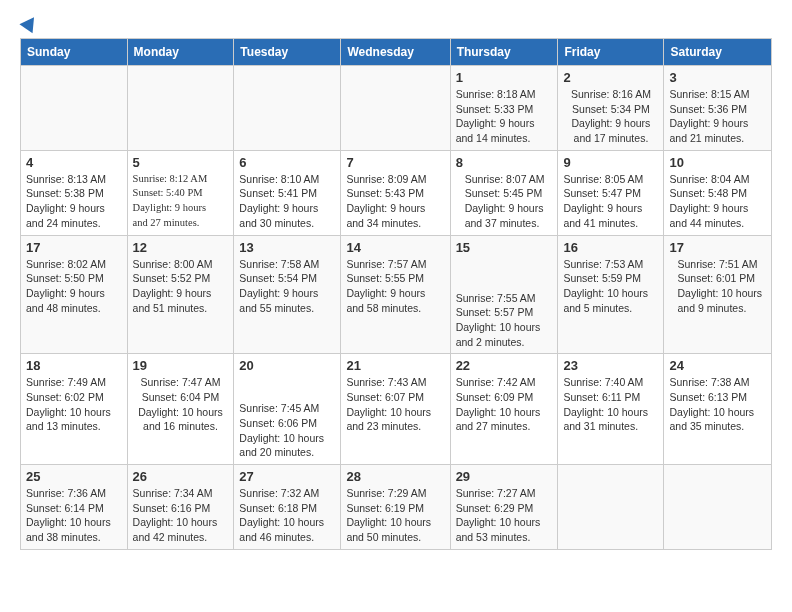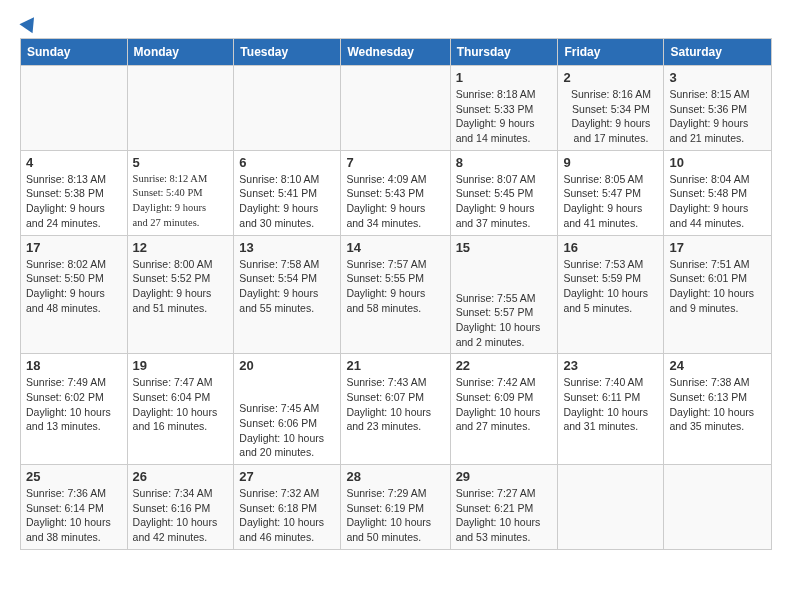--- a/index.html
+++ b/index.html
@@ -170,28 +170,28 @@
         </td>
         <td>
           <span class="day-num">6</span>
           <div class="day-info" style="white-space: pre-line;">Sunrise: 8:10 AM
 Sunset: 5:41 PM
 Daylight: 9 hours
 and 30 minutes.</div>
         </td>
         <td>
           <span class="day-num">7</span>
-          <div class="day-info" style="white-space: pre-line;">Sunrise: 4:09 AM
+          <div class="day-info" style="white-space: pre-line;">Sunrise: 8:09 AM
 Sunset: 5:43 PM
 Daylight: 9 hours
 and 34 minutes.</div>
         </td>
         <td>
           <span class="day-num">8</span>
-          <div class="day-info" style="white-space: pre-line;">Sunrise: 8:07 AM
+          <div class="day-info" style="white-space: pre-line; margin-left: 9px;">Sunrise: 8:07 AM
 Sunset: 5:45 PM
 Daylight: 9 hours
 and 37 minutes.</div>
         </td>
         <td>
           <span class="day-num">9</span>
           <div class="day-info" style="white-space: pre-line;">Sunrise: 8:05 AM
 Sunset: 5:47 PM
 Daylight: 9 hours
 and 41 minutes.</div>
@@ -242,37 +242,37 @@
         </td>
         <td>
           <span class="day-num">16</span>
           <div class="day-info" style="white-space: pre-line;">Sunrise: 7:53 AM
 Sunset: 5:59 PM
 Daylight: 10 hours
 and 5 minutes.</div>
         </td>
         <td>
           <span class="day-num">17</span>
-          <div class="day-info" style="white-space: pre-line;">Sunrise: 7:51 AM
+          <div class="day-info" style="white-space: pre-line; margin-left: 8px;">Sunrise: 7:51 AM
 Sunset: 6:01 PM
 Daylight: 10 hours
 and 9 minutes.</div>
         </td>
       </tr>
       <tr>
         <td>
           <span class="day-num">18</span>
           <div class="day-info" style="white-space: pre-line;">Sunrise: 7:49 AM
 Sunset: 6:02 PM
 Daylight: 10 hours
 and 13 minutes.</div>
         </td>
         <td>
           <span class="day-num">19</span>
-          <div class="day-info" style="white-space: pre-line;">Sunrise: 7:47 AM
+          <div class="day-info" style="white-space: pre-line; text-align: center;">Sunrise: 7:47 AM
 Sunset: 6:04 PM
 Daylight: 10 hours
 and 16 minutes.</div>
         </td>
         <td>
           <span class="day-num">20</span>
           <div class="day-info" style="white-space: pre-line; margin-top: 28px;">Sunrise: 7:45 AM
 Sunset: 6:06 PM
 Daylight: 10 hours
 and 20 minutes.</div>
@@ -331,21 +331,21 @@
         <td>
           <span class="day-num">28</span>
           <div class="day-info" style="white-space: pre-line;">Sunrise: 7:29 AM
 Sunset: 6:19 PM
 Daylight: 10 hours
 and 50 minutes.</div>
         </td>
         <td>
           <span class="day-num">29</span>
           <div class="day-info" style="white-space: pre-line;">Sunrise: 7:27 AM
-Sunset: 6:21 PM
+Sunset: 6:29 PM
 Daylight: 10 hours
 and 53 minutes.</div>
         </td>
         <td class="empty-cell"></td>
         <td class="empty-cell"></td>
       </tr>
     </tbody>
 </table>
 
 </body></html>

